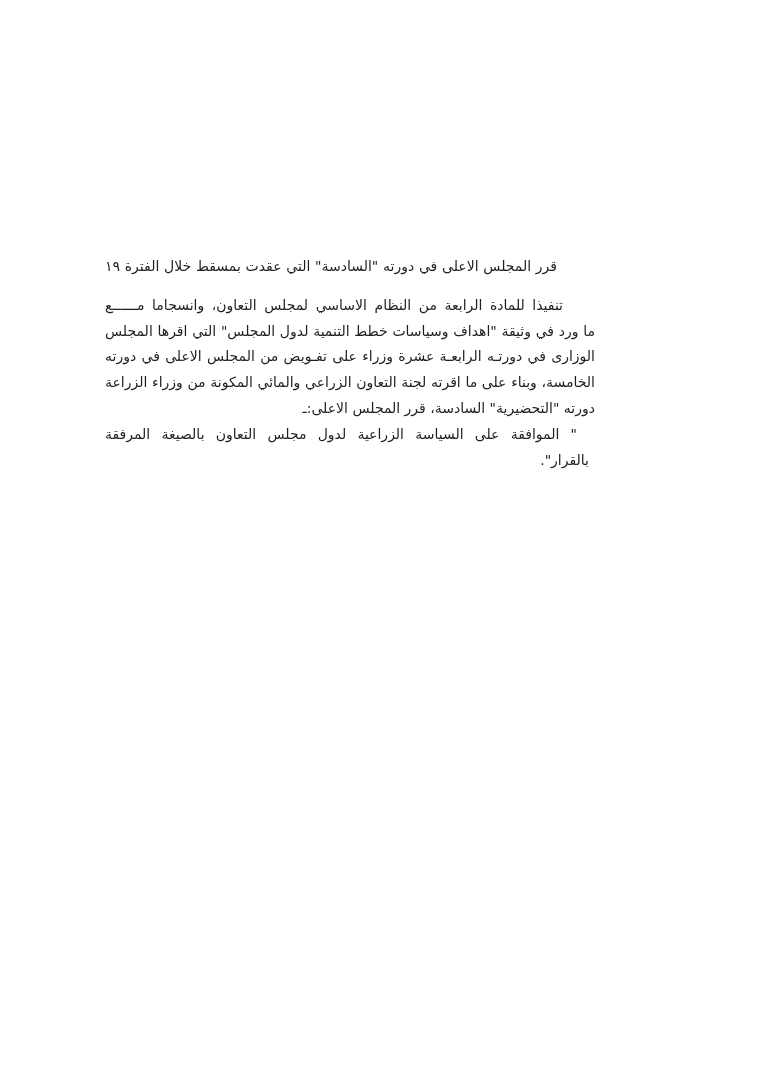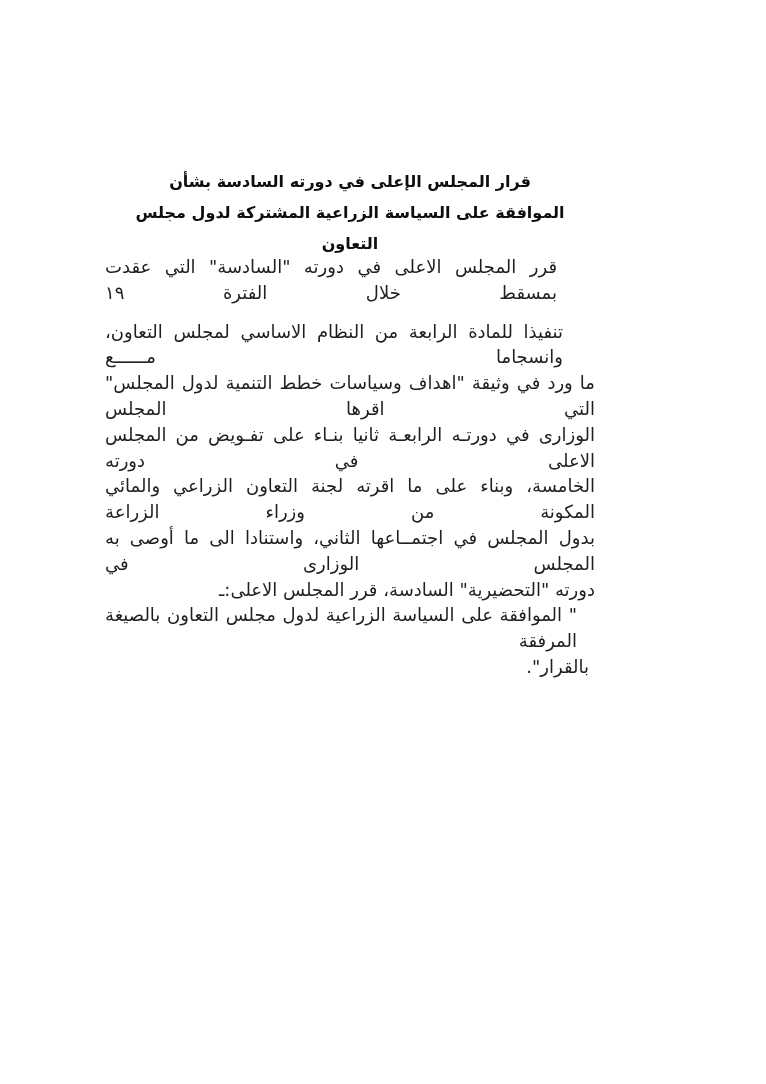--- a/index.html
+++ b/index.html
@@ -28,21 +28,21 @@
     line-height: 31px;
     letter-spacing: 0.2px;
   }
   .body-block {
     position: absolute;
     top: 254px;
     left: 105px;
     width: 490px;
     direction: rtl;
     color: #1f1f1f;
-    font-size: 18px;
+    font-size: 14px;
     line-height: 25.8px;
   }
   .para {
     margin: 0;
     padding: 0;
   }
   .line {
     direction: rtl;
     unicode-bidi: plaintext;
     min-height: 25.8px;
@@ -61,37 +61,32 @@
   .ind-lg { padding-right: 38px; }
   .ind-md { padding-right: 32px; margin-top: 13px; }
   .ind-sm { padding-right: 18px; }
   .ind-xs { padding-right: 6px; }
 </style>
 </head>
 <body>
 
 <div class="page">
 
-  <div class="title-block">
-    <div class="title-line">قرار المجلس الإعلى في دورته السادسة بشأن</div>
-    <div class="title-line">الموافقة على السياسة الزراعية المشتركة لدول مجلس التعاون</div>
-  </div>
 
   <div class="body-block">
 
     <div class="para">
       <div class="line j ind-lg">قرر المجلس الاعلى في دورته "السادسة" التي عقدت بمسقط خلال الفترة ١٩</div>
     </div>
 
     <div class="para">
       <div class="line j ind-md">تنفيذا للمادة الرابعة من النظام الاساسي لمجلس التعاون، وانسجاما مــــــع</div>
       <div class="line j">ما ورد في وثيقة "اهداف وسياسات خطط التنمية لدول المجلس" التي اقرها المجلس</div>
-      <div class="line j">الوزارى في دورتـه الرابعـة ثانيا بنـاء على تفـويض من المجلس الاعلى في دورته</div>
+      <div class="line j">الوزارى في دورتـه الرابعـة عشرة وزراء على تفـويض من المجلس الاعلى في دورته</div>
       <div class="line j">الخامسة، وبناء على ما اقرته لجنة التعاون الزراعي والمائي المكونة من وزراء الزراعة</div>
-      <div class="line j">بدول المجلس في اجتمــاعها الثاني، واستنادا الى ما أوصى به المجلس الوزارى في</div>
       <div class="line e">دورته "التحضيرية" السادسة، قرر المجلس الاعلى:ـ</div>
     </div>
 
     <div class="para">
       <div class="line j ind-sm">" الموافقة على السياسة الزراعية لدول مجلس التعاون بالصيغة المرفقة</div>
       <div class="line e ind-xs">بالقرار".</div>
     </div>
 
   </div>
 

